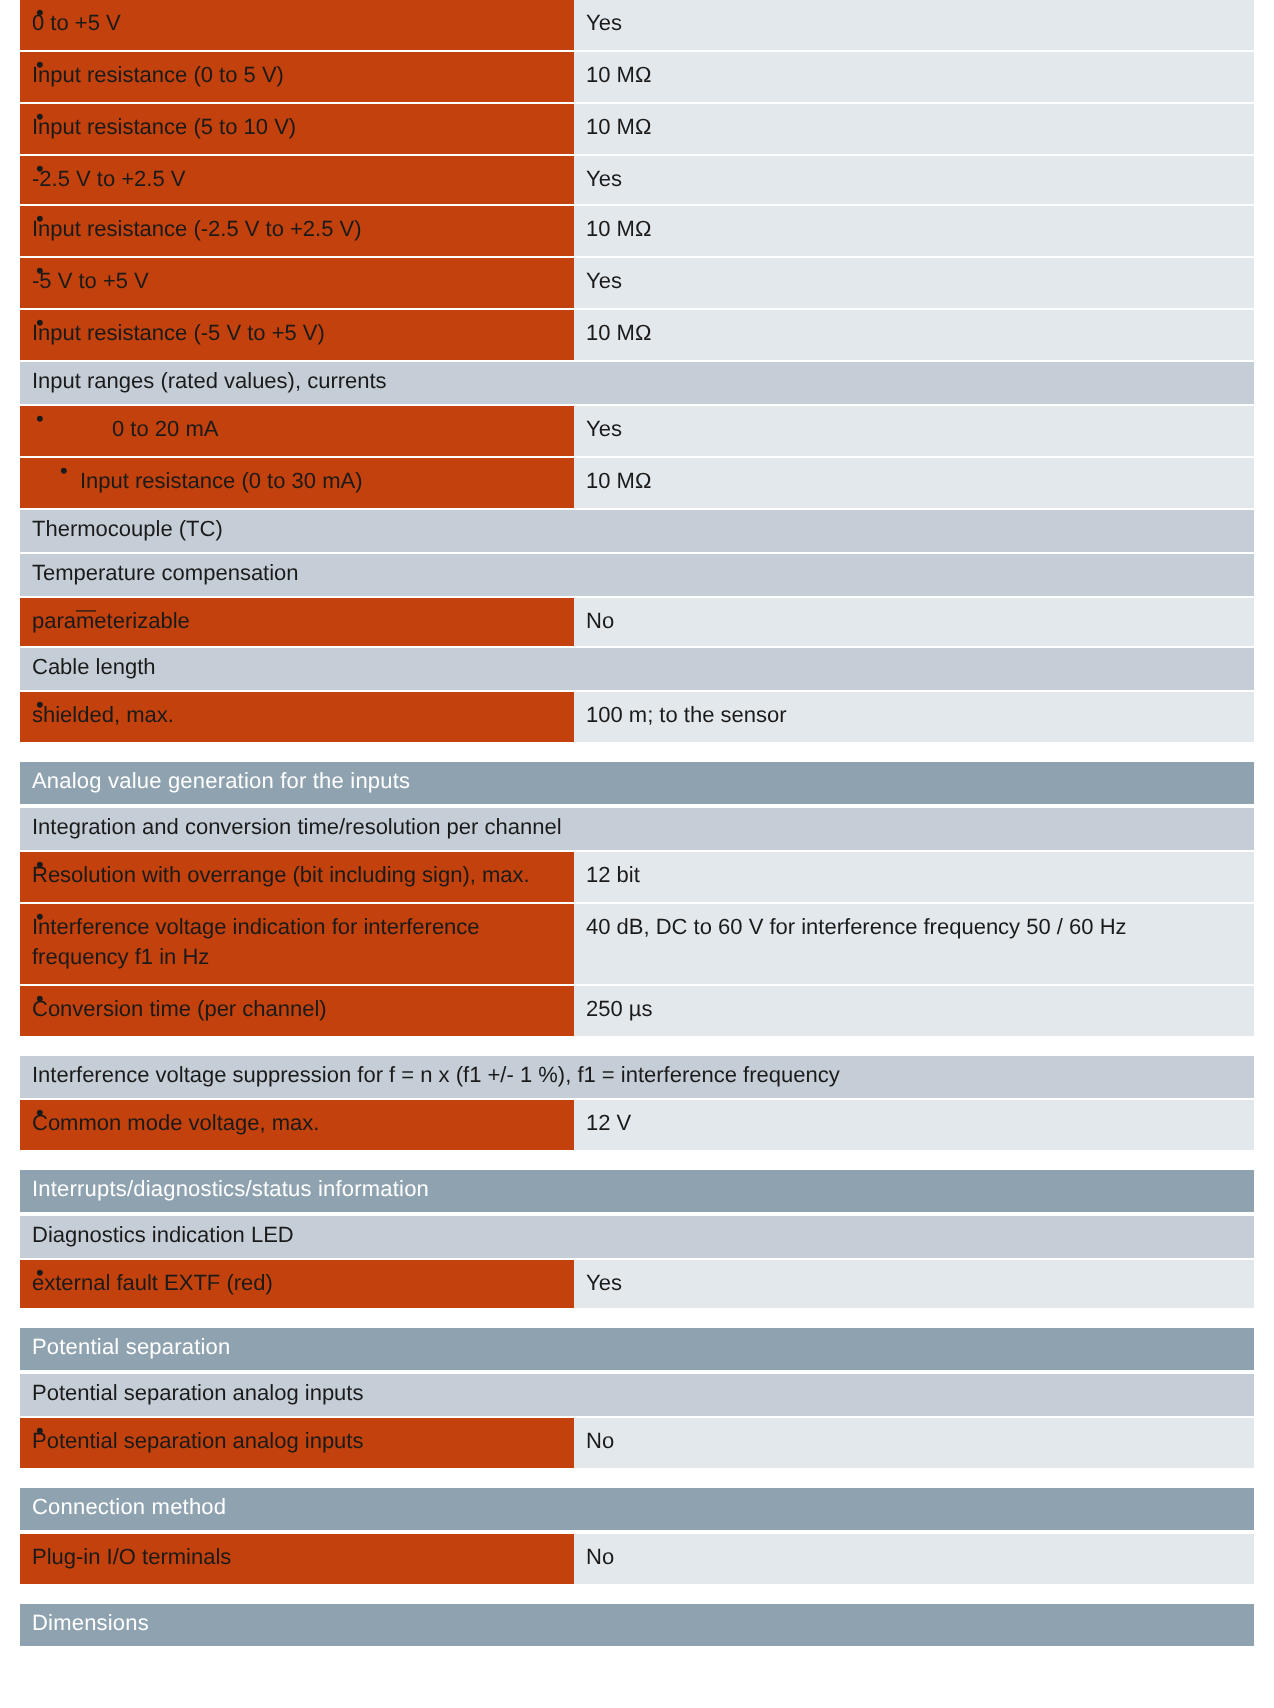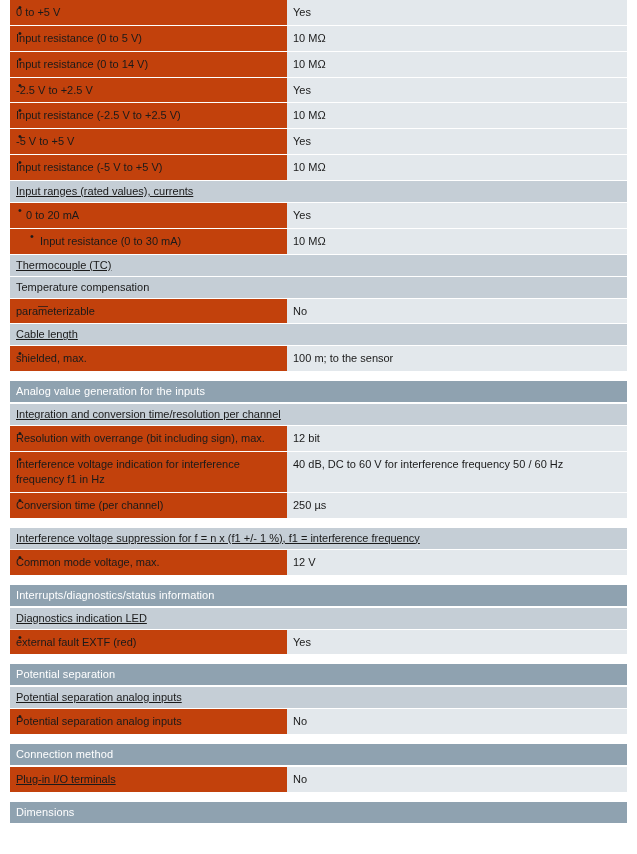--- a/index.html
+++ b/index.html
@@ -61,21 +61,21 @@
     background: #c2410c;
   }
   tr.spacer > td {
     height: 9px;
     background: #ffffff;
     border: none;
     padding: 0;
   }
 
   
-  .ind0 { padding-left: 6px; text-decoration: underline; }
+  .ind0 { padding-left: 6px; }
   .ind1 { padding-left: 18px; margin-left: 24px; }
 
   .bullet { padding-left: 18px; position: relative; }
   .bullet:before {
     content: "\2022";
     position: absolute;
     left: 8px;
     top: 0;
     font-size: 11px;
     line-height: inherit;
@@ -101,21 +101,21 @@
     <tbody id="spec-body">
         <tr class="data">
           <td class="lbl bullet">0 to +5 V</td>
           <td class="val">Yes</td>
         </tr>
         <tr class="data">
           <td class="lbl bullet">Input resistance (0 to 5 V)</td>
           <td class="val">10 MΩ</td>
         </tr>
         <tr class="data">
-          <td class="lbl bullet">Input resistance (0 to 14 V)</td>
+          <td class="lbl bullet">Input resistance (5 to 10 V)</td>
           <td class="val">10 MΩ</td>
         </tr>
         <tr class="data">
           <td class="lbl bullet">-2.5 V to +2.5 V</td>
           <td class="val">Yes</td>
         </tr>
         <tr class="data">
           <td class="lbl bullet">Input resistance (-2.5 V to +2.5 V)</td>
           <td class="val">10 MΩ</td>
         </tr>
@@ -124,21 +124,21 @@
           <td class="val">Yes</td>
         </tr>
         <tr class="data">
           <td class="lbl bullet">Input resistance (-5 V to +5 V)</td>
           <td class="val">10 MΩ</td>
         </tr>
         <tr class="subsection">
           <td colspan="2" class="ind0">Input ranges (rated values), currents</td>
         </tr>
         <tr class="data">
-          <td class="lbl bullet" style="padding-left: 16px; position: relative;">0 to 20 mA</td>
+          <td class="lbl bullet" style="padding-left: 46px; position: relative;">0 to 20 mA</td>
           <td class="val">Yes</td>
         </tr>
         <tr class="data">
           <td class="lbl bullet" style="padding-left: 30px; position: relative;">Input resistance (0 to 30 mA)</td>
           <td class="val">10 MΩ</td>
         </tr>
         <tr class="subsection">
           <td colspan="2" class="ind0">Thermocouple (TC)</td>
         </tr>
         <tr class="subsection">

